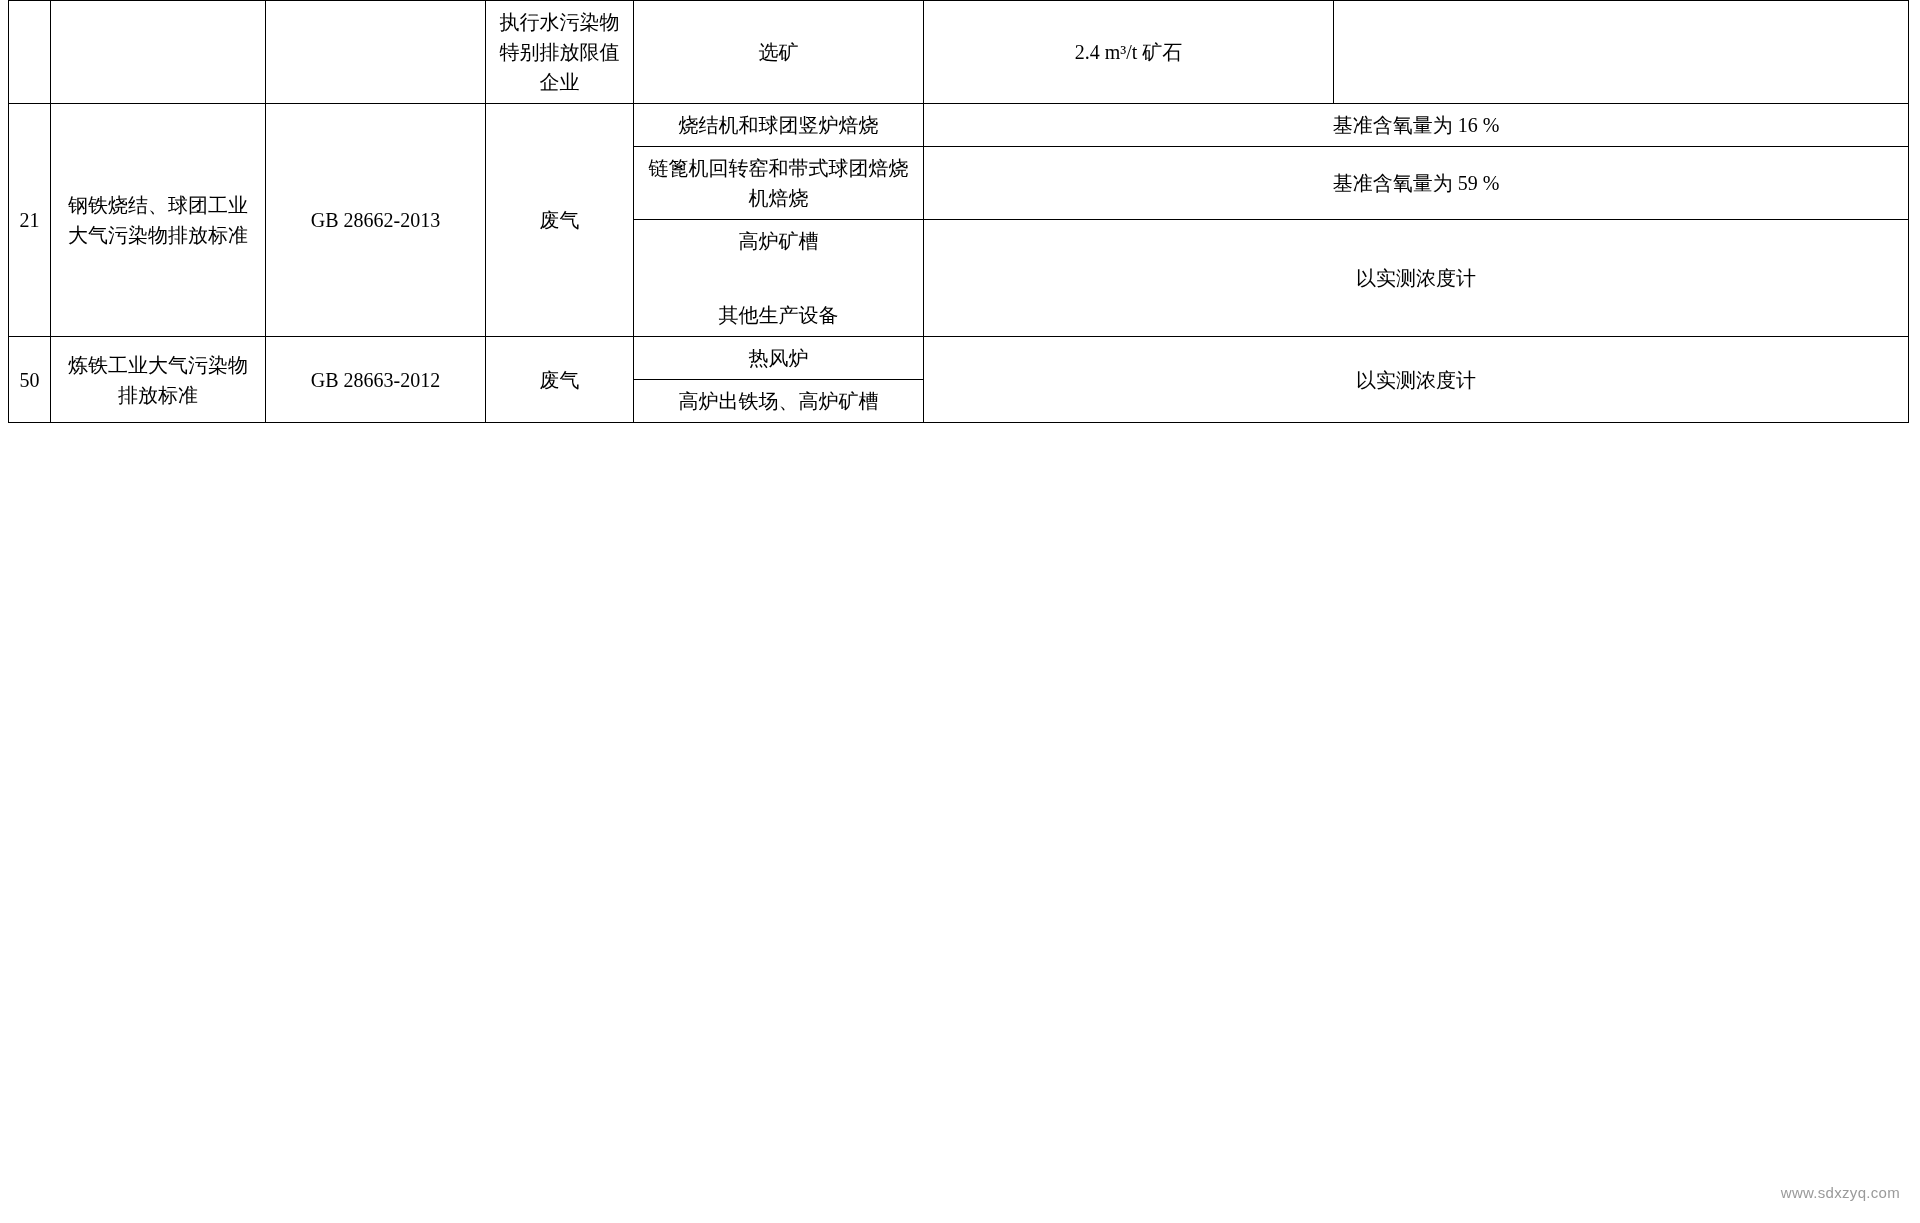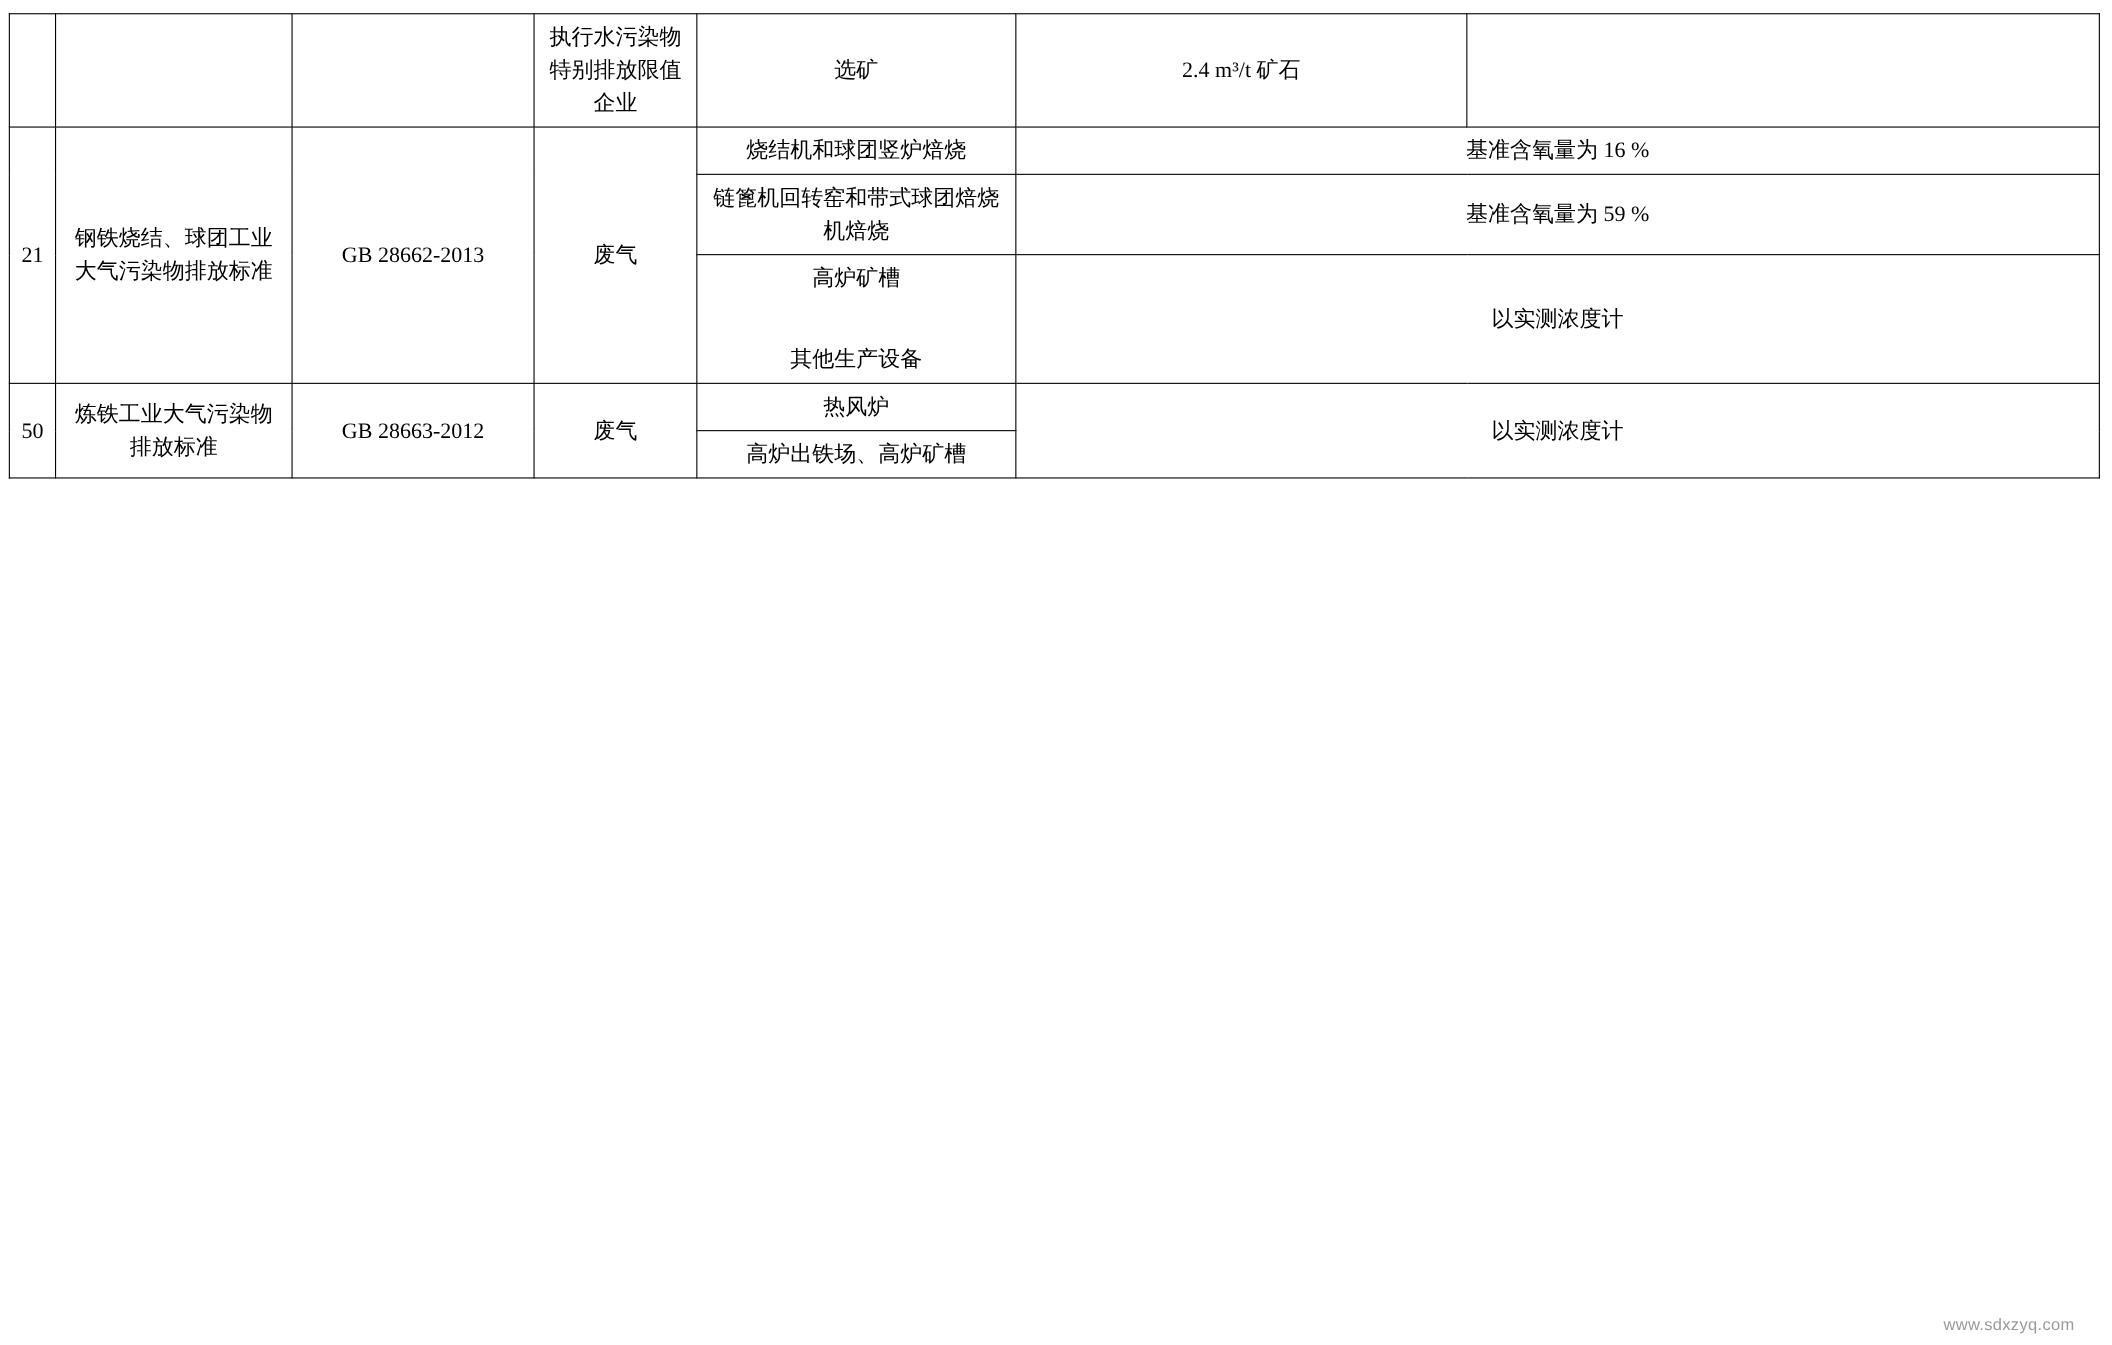--- a/index.html
+++ b/index.html
@@ -17,21 +17,20 @@
   }
   .page {
     position: relative;
     width: 1920px;
     height: 1223px;
   }
   table.doc-table {
     border-collapse: collapse;
     table-layout: fixed;
     margin-left: 8px;
-    margin-top: 12px;
     width: 1900px;
   }
   table.doc-table td {
     border: 1px solid #000000;
     text-align: center;
     vertical-align: middle;
     font-size: 20px;
     line-height: 1.5;
     padding: 6px 8px;
     font-family: "Liberation Serif", "DejaVu Serif", serif;
@@ -48,21 +47,21 @@
   }
   .two-block {
     line-height: 1.5;
   }
   .two-block .gap {
     display: block;
     height: 44px;
   }
   .watermark {
     position: absolute;
-    right: 34px;
+    right: 20px;
     bottom: 22px;
     font-size: 15px;
     color: #9a9a9a;
     font-family: "Liberation Sans", sans-serif;
     letter-spacing: 0.3px;
   }
 </style>
 </head>
 <body>
 

